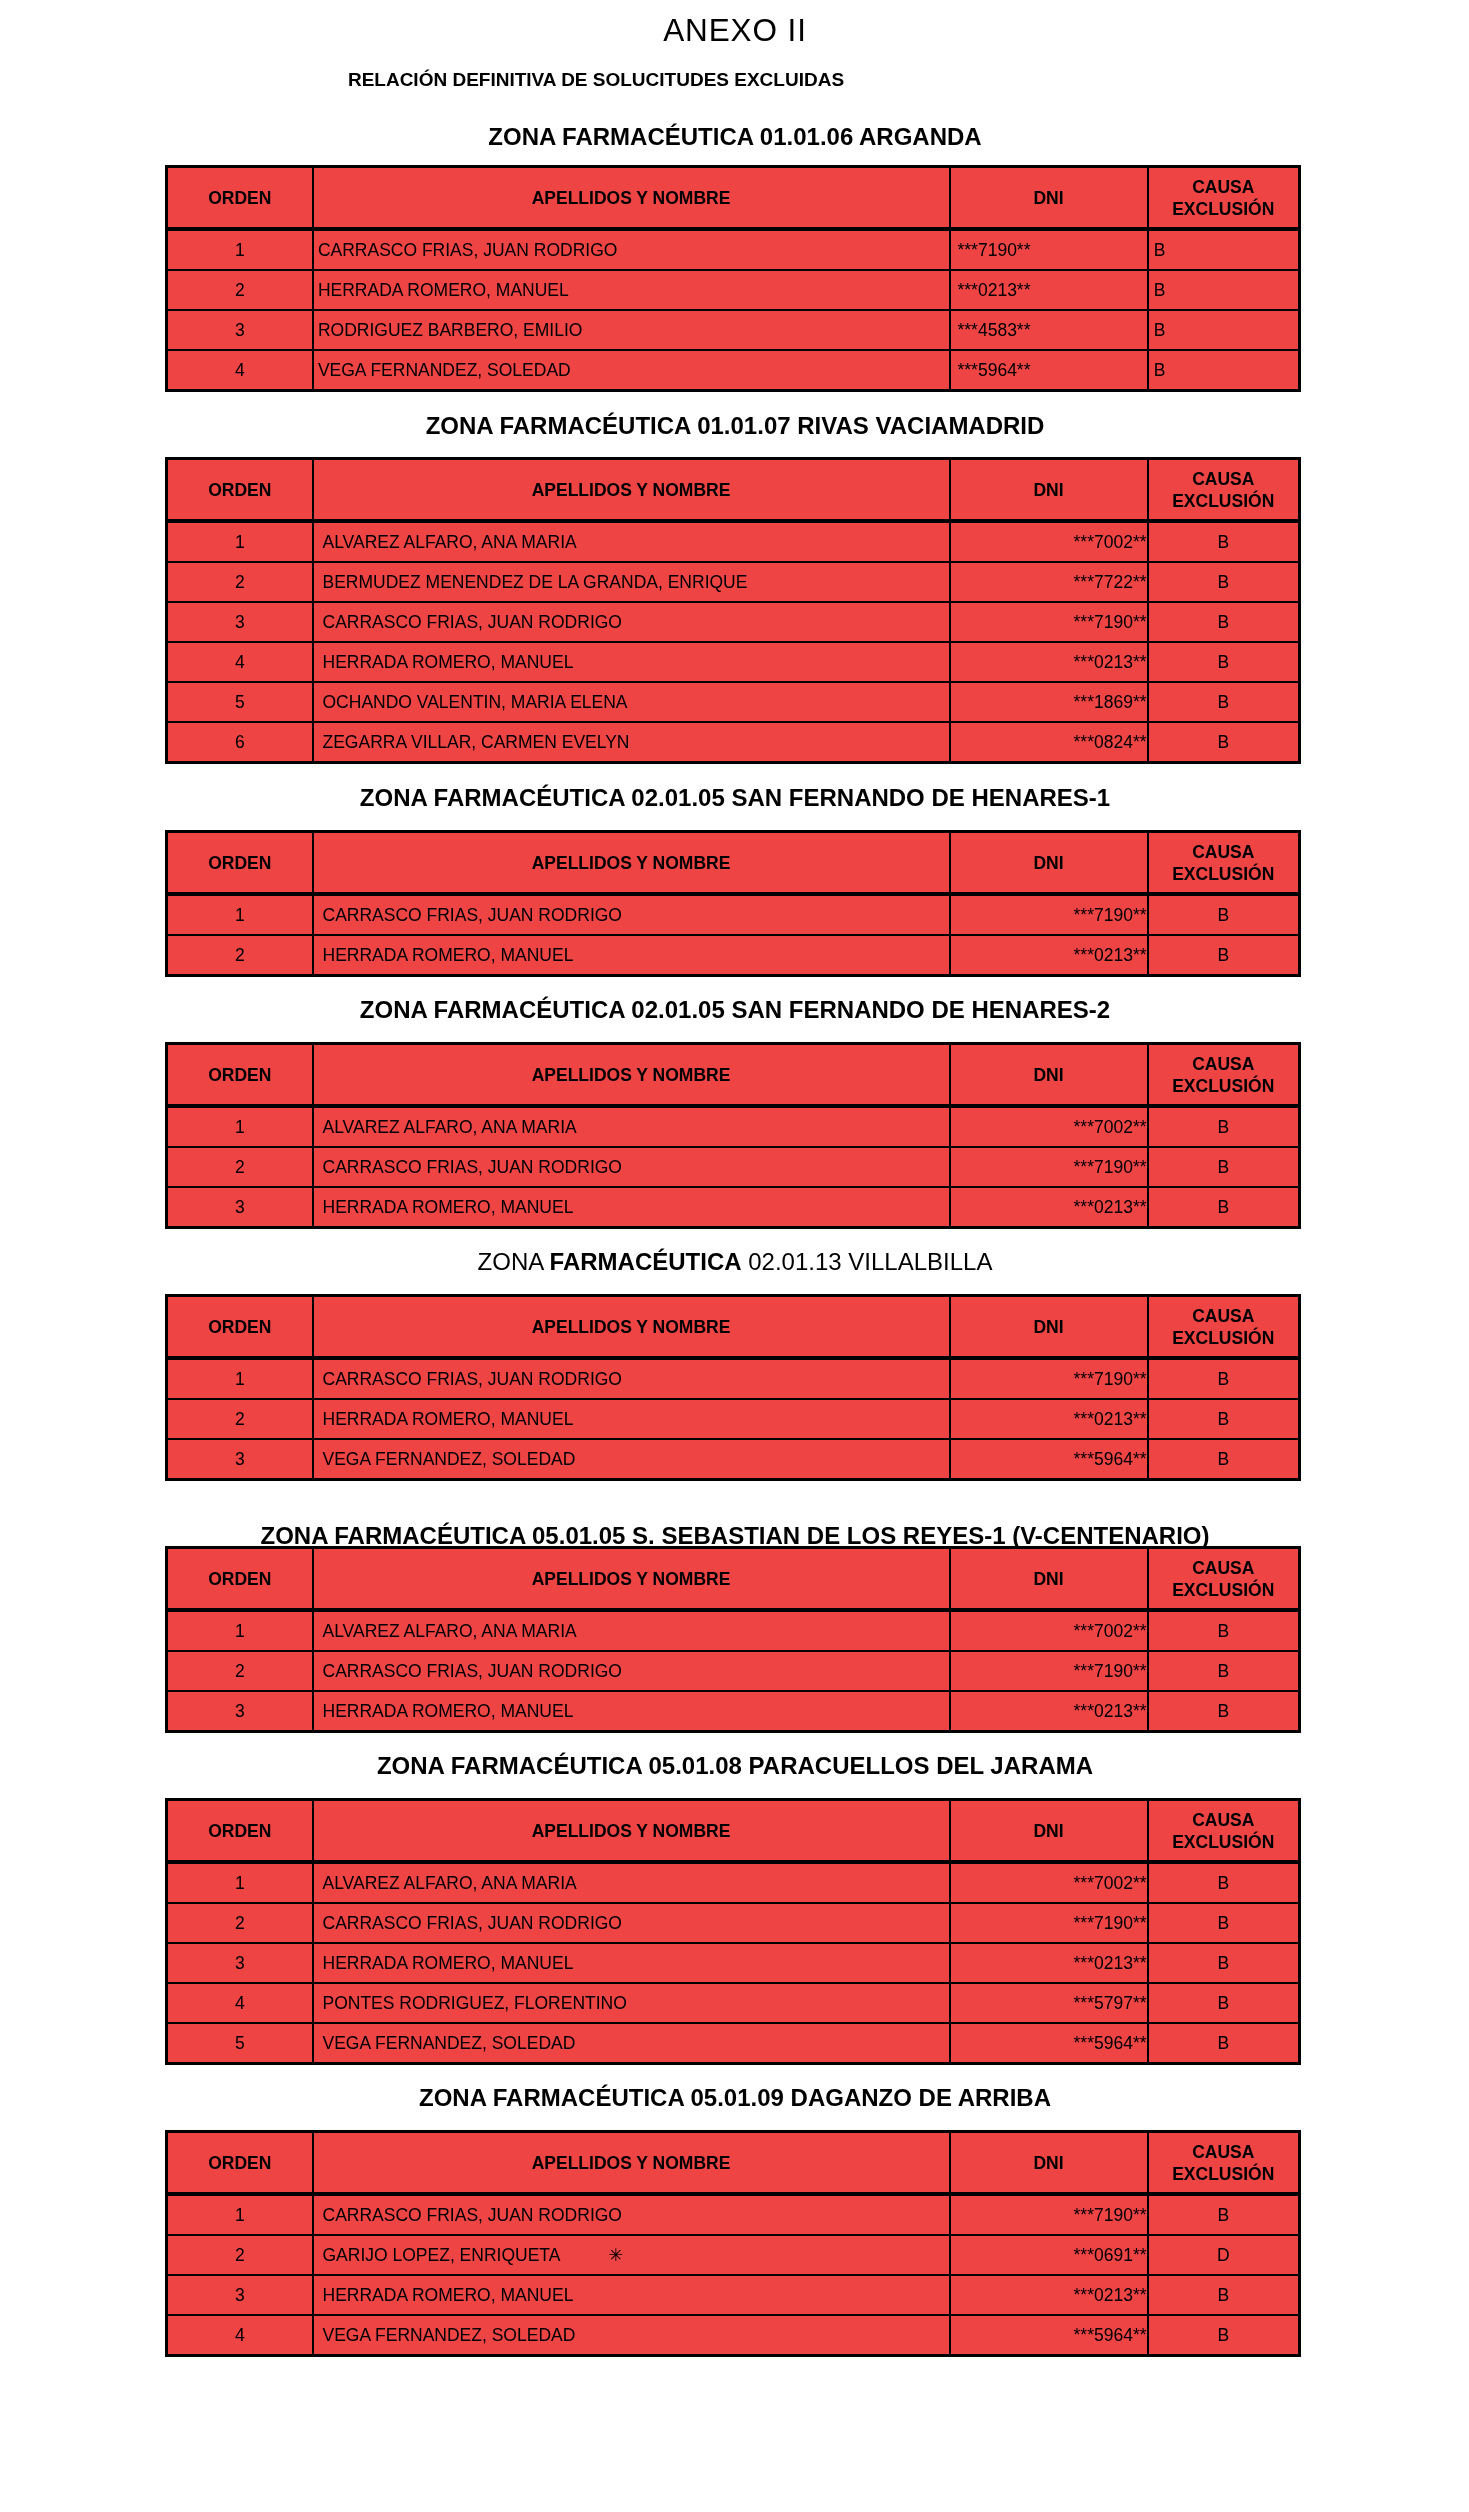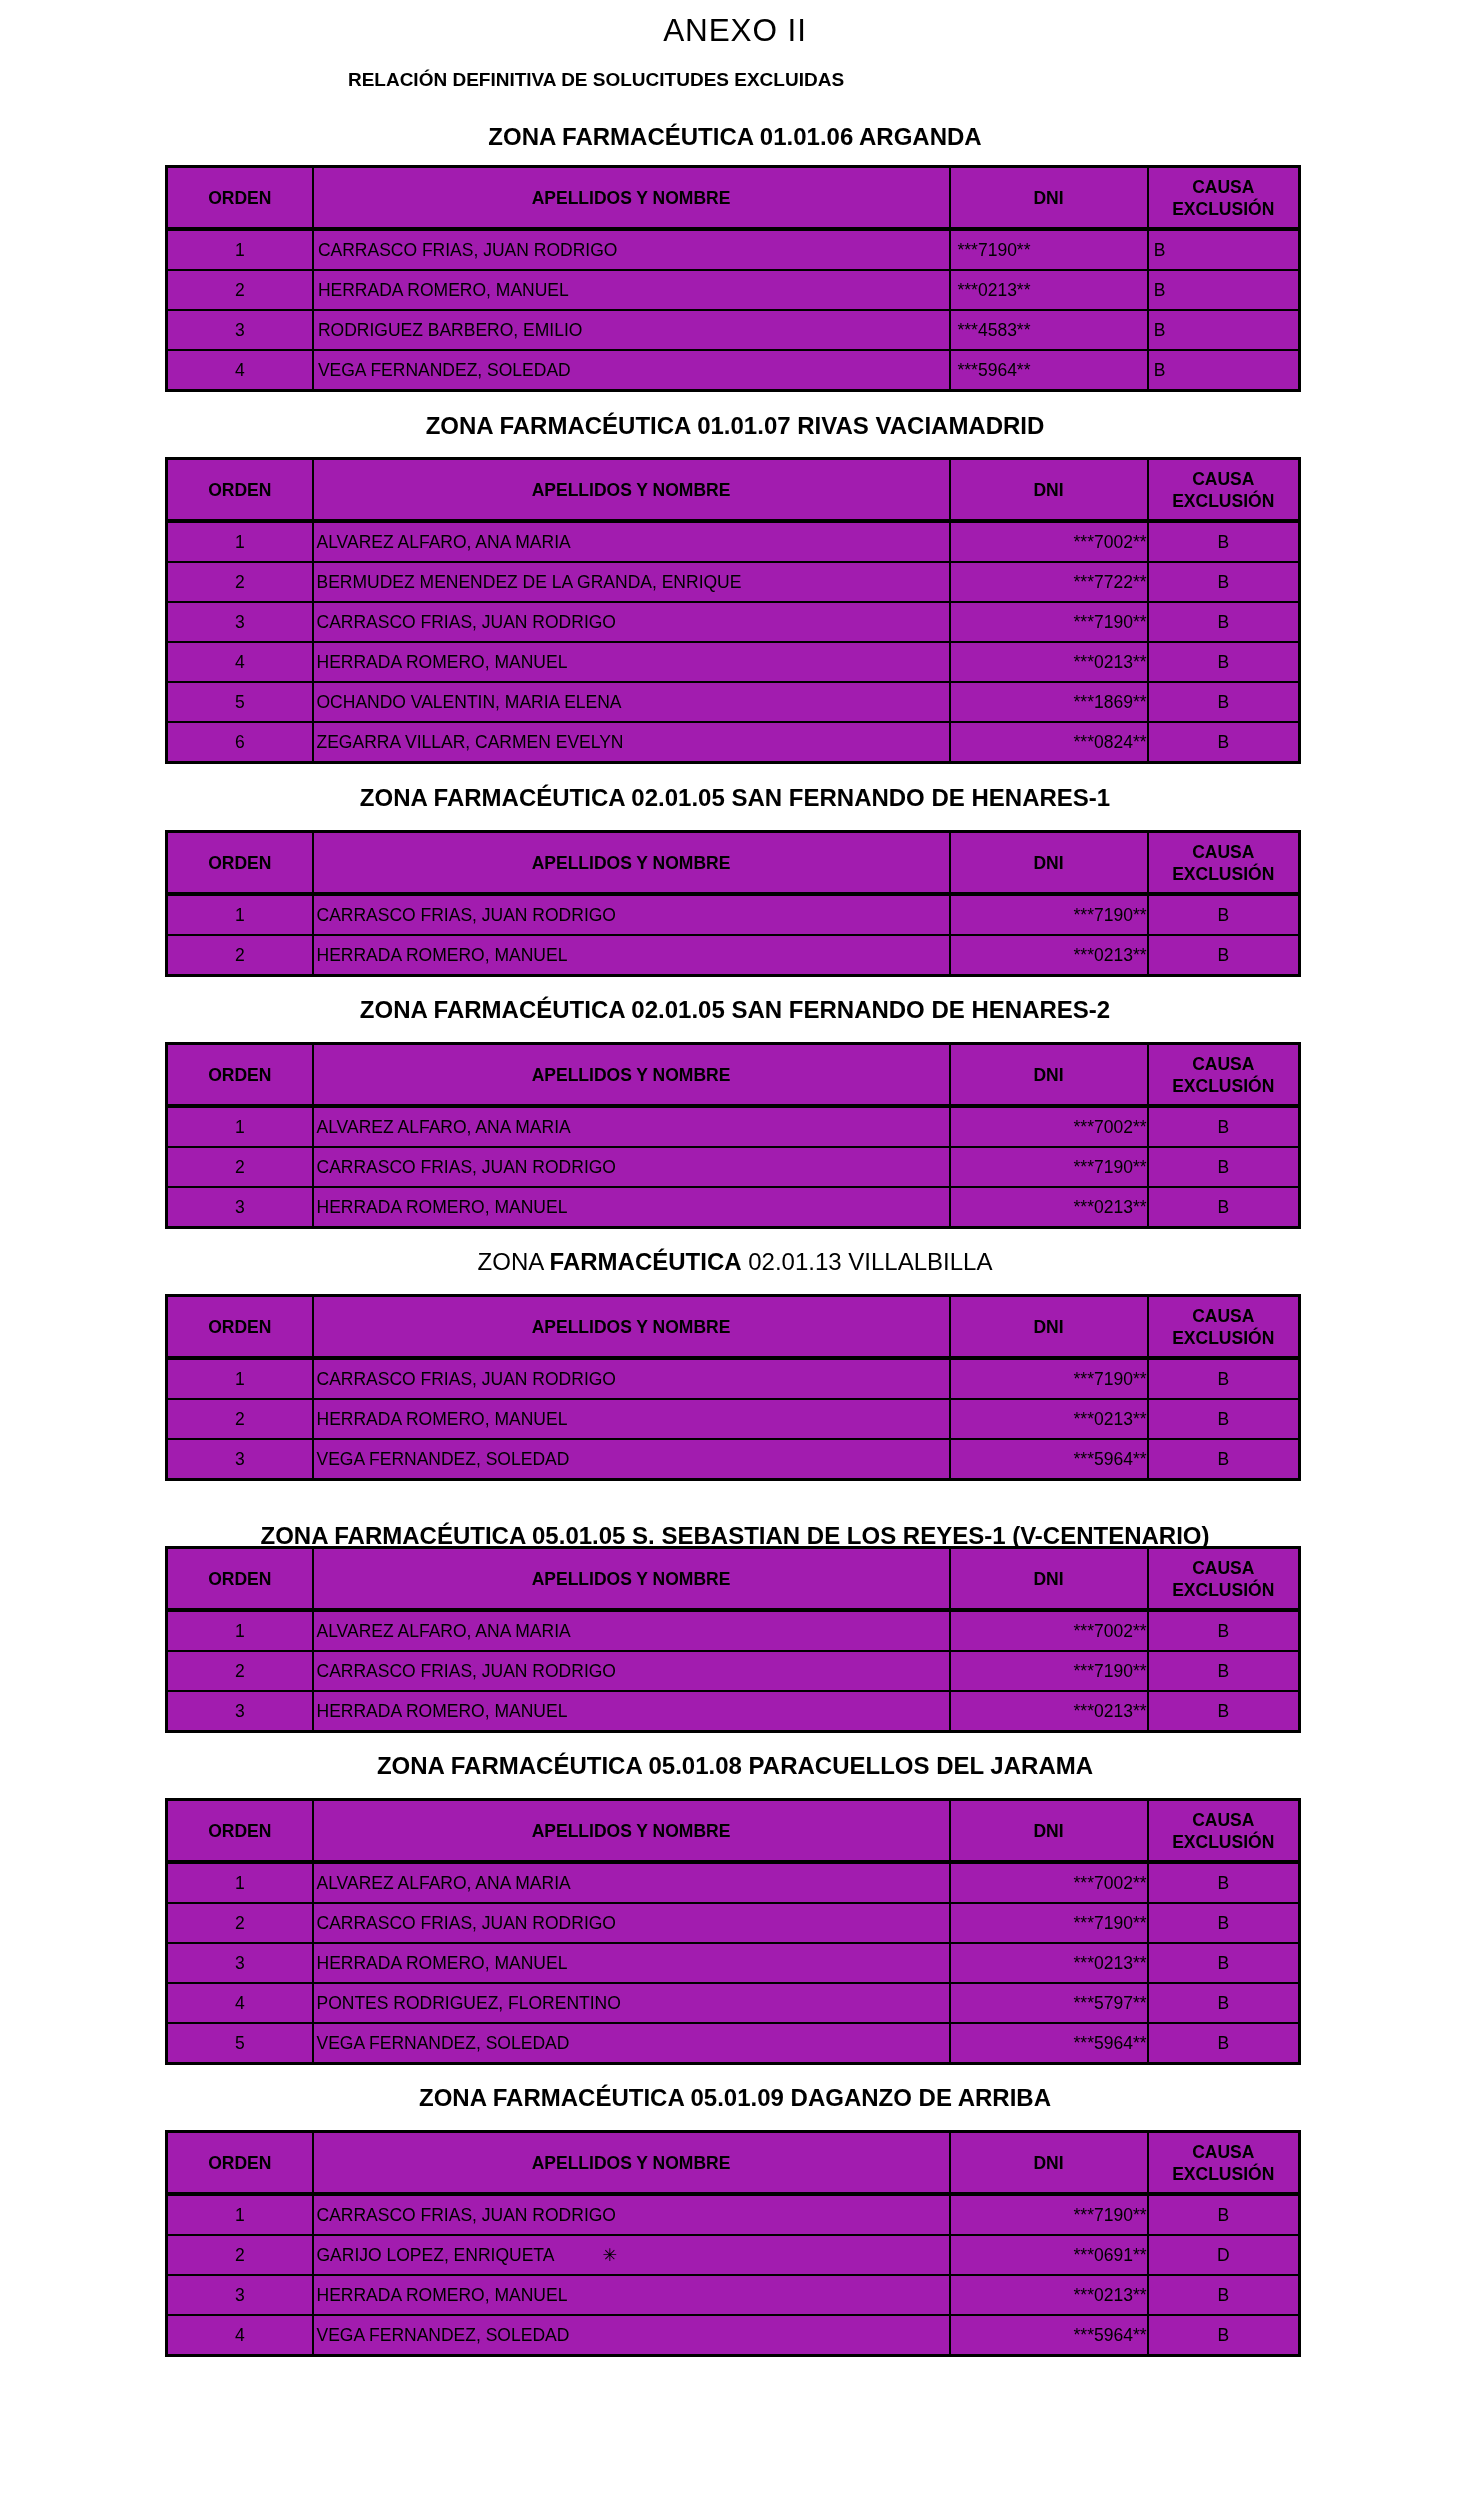--- a/index.html
+++ b/index.html
@@ -32,41 +32,41 @@
     line-height: 24.5px;
     white-space: pre;
   }
   .zone-heading .seg-regular { font-weight: 400; }
   table.excl-table {
     position: absolute;
     left: 165px;
     width: 1133px;
     border-collapse: collapse;
     table-layout: fixed;
-    background: #a21caf;
+    background: #ef4444;
     border: 3.5px solid #000;
   }
   .excl-table th, .excl-table td {
     border: 2.6px solid #000;
     font-size: 17.5px;
     vertical-align: middle;
     padding: 0;
     overflow: hidden;
     white-space: nowrap;
   }
   .excl-table thead th {
     height: 59px;
     font-weight: 700;
     text-align: center;
     border-bottom-width: 4.4px;
     line-height: 22px;
   }
   .excl-table tbody td { height: 38px; }
   .excl-table td.c-orden { text-align: center; }
-  .excl-table td.c-name  { text-align: left; padding-left: 3px; }
+  .excl-table td.c-name  { text-align: left; padding-left: 9px; }
   .excl-table td.c-dni   { text-align: right; }
   .excl-table td.c-causa { text-align: center; }
   
   .excl-table.tight td.c-name  { padding-left: 4.4px; }
   .excl-table.tight td.c-dni   { text-align: left; padding-left: 7px; }
   .excl-table.tight td.c-causa { text-align: left; padding-left: 5.2px; }
   .mark {
     display: inline-block;
     margin-left: 48px;
     font-size: 17.5px;

